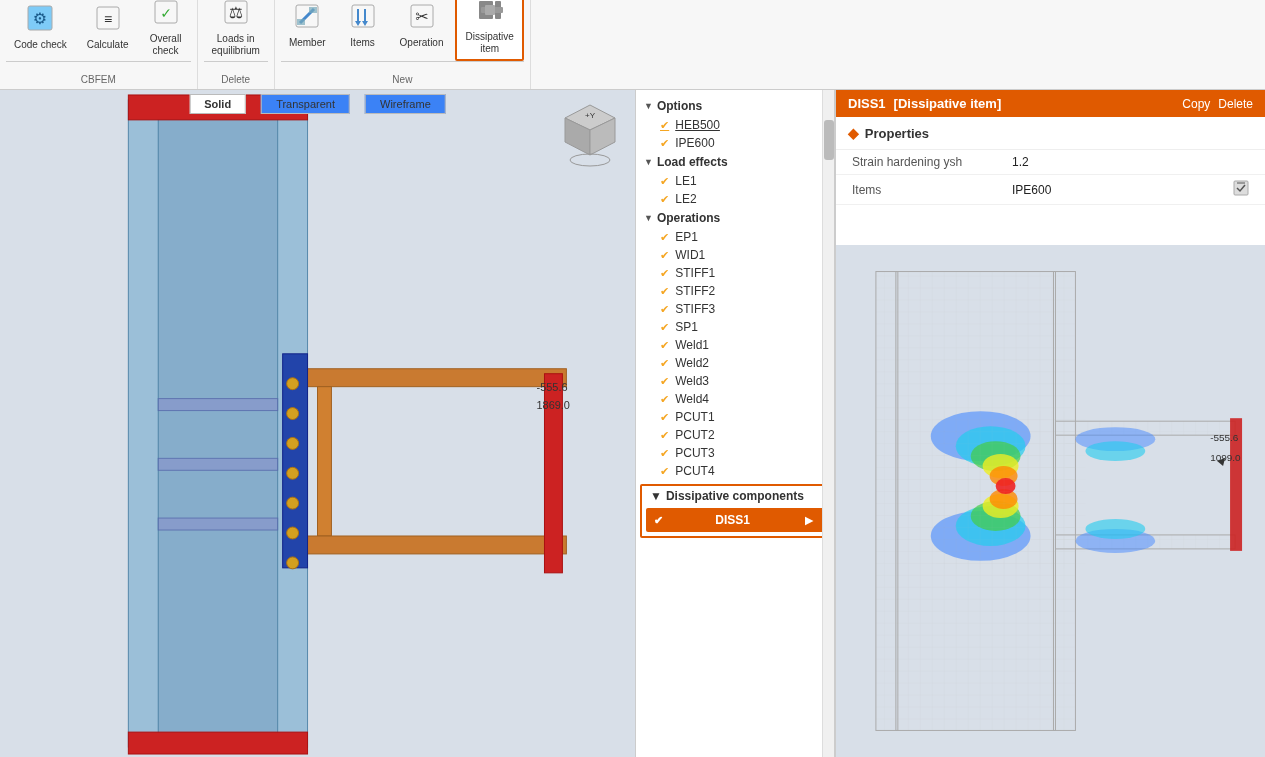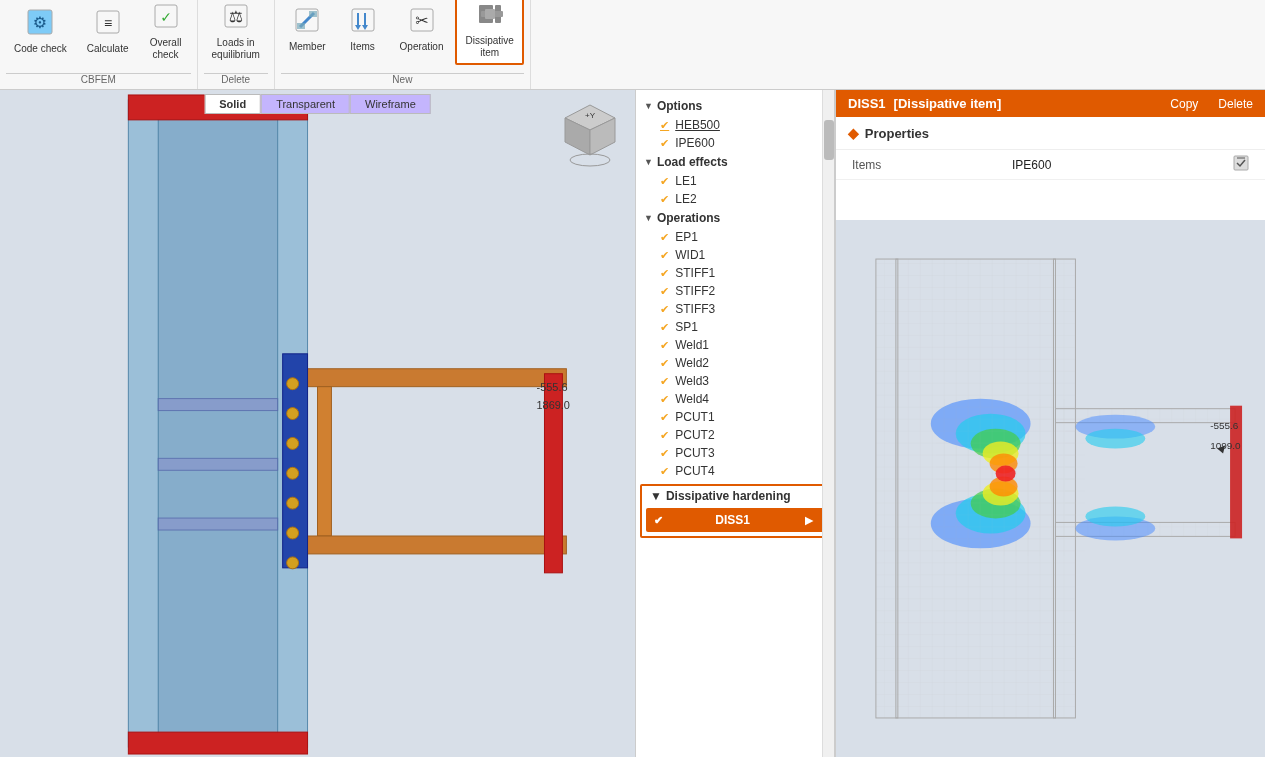--- a/index.html
+++ b/index.html
@@ -17,22 +17,22 @@
       display: flex;
       flex-direction: column;
       align-items: center;
       justify-content: flex-end;
       padding: 4px 6px;
       border-right: 1px solid #ddd;
     }
     .toolbar-group-label {
       font-size: 10px;
       color: #666;
-      margin-top: 8px;
-      padding-top: 0;
+      margin-top: 0;
+      padding-top: 12px;
       border-top: 1px solid #ccc;
       width: 100%;
       text-align: center;
     }
     .toolbar-buttons {
       display: flex;
       gap: 4px;
       align-items: center;
       flex: 1;
     }
@@ -78,26 +78,26 @@
       background: #d8dfe8;
       position: relative;
       overflow: hidden;
     }
     #view-controls {
       position: absolute;
       top: 4px;
       left: 50%;
       transform: translateX(-50%);
       display: flex;
-      gap: 0;
+      gap: 15px;
       background: transparent;
     }
     .view-btn {
       padding: 3px 14px;
-      background: #c4b5fd;
+      background: #3b82f6;
       border: 1px solid #bbb;
       cursor: pointer;
       font-size: 11px;
       color: #333;
     }
     .view-btn.active {
       background: #fff;
       font-weight: bold;
     }
 
@@ -187,21 +187,21 @@
       background: #e05a00;
       color: #fff;
       padding: 6px 12px;
       display: flex;
       align-items: center;
       justify-content: space-between;
       font-size: 13px;
       font-weight: bold;
     }
     #props-header .title { display: flex; gap: 8px; align-items: center; }
-    #props-header .actions { display: flex; gap: 20px; }
+    #props-header .actions { display: flex; gap: 8px; }
     #props-header .action-btn {
       background: transparent;
       border: none;
       color: #fff;
       cursor: pointer;
       font-size: 12px;
     }
 
     #props-section-header {
       display: flex;
@@ -518,21 +518,21 @@
       <span>PCUT3</span>
     </div>
     <div class="tree-item">
       <span class="check">✔</span>
       <span>PCUT4</span>
     </div>
 
     <div class="dissipative-section">
       <div class="dissipative-header">
         <span class="arrow">▼</span>
-        <span>Dissipative hardening</span>
+        <span>Dissipative components</span>
       </div>
       <div class="dissipative-item">
         <span class="check">✔</span>
         <span>DISS1</span>
         <span class="arrow-right">►</span>
       </div>
     </div>
 
     <div class="scrollbar-v">
       <div class="scrollbar-thumb"></div>
@@ -550,20 +550,24 @@
         <button class="action-btn">Copy</button>
         <button class="action-btn">Delete</button>
       </div>
     </div>
 
     <div id="props-section-header">
       <span class="diamond">◆</span>
       <span>Properties</span>
     </div>
 
+    <div class="prop-row">
+      <span class="prop-label">Strain hardening ysh</span>
+      <span class="prop-value">1.2</span>
+    </div>
     <div class="prop-row">
       <span class="prop-label">Items</span>
       <span class="prop-value">IPE600</span>
       <span class="prop-action">
         <svg width="16" height="16" viewBox="0 0 16 16">
           <rect x="1" y="1" width="14" height="14" fill="#ddd" stroke="#aaa" stroke-width="1" rx="1"></rect>
           <polyline points="4,8 7,11 12,5" fill="none" stroke="#555" stroke-width="1.5"></polyline>
           <line x1="4" y1="3" x2="12" y2="3" stroke="#555" stroke-width="1"></line>
         </svg>
       </span>

